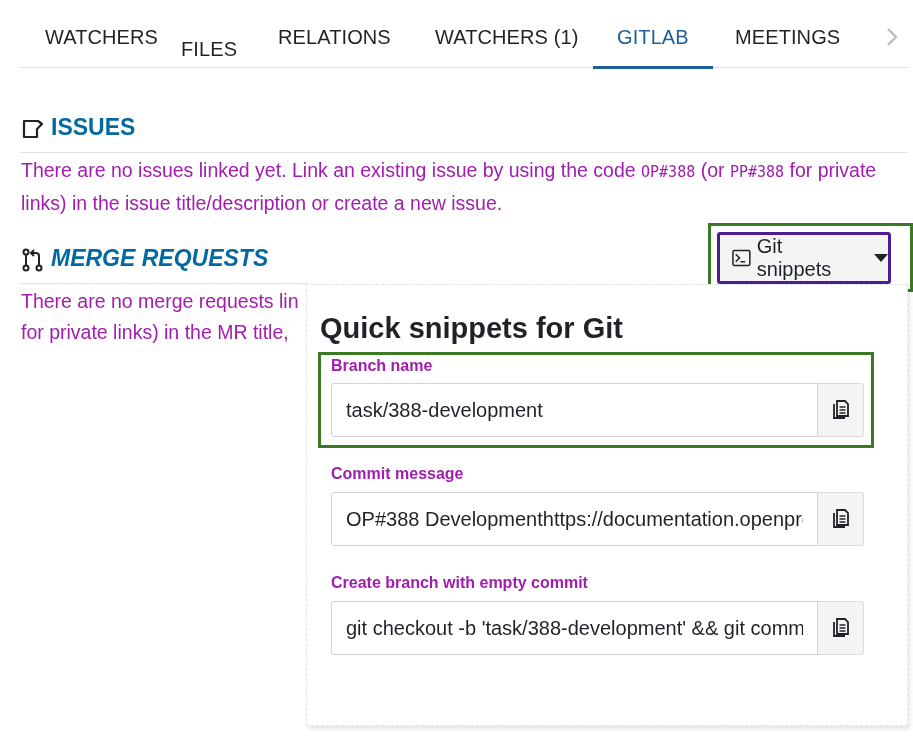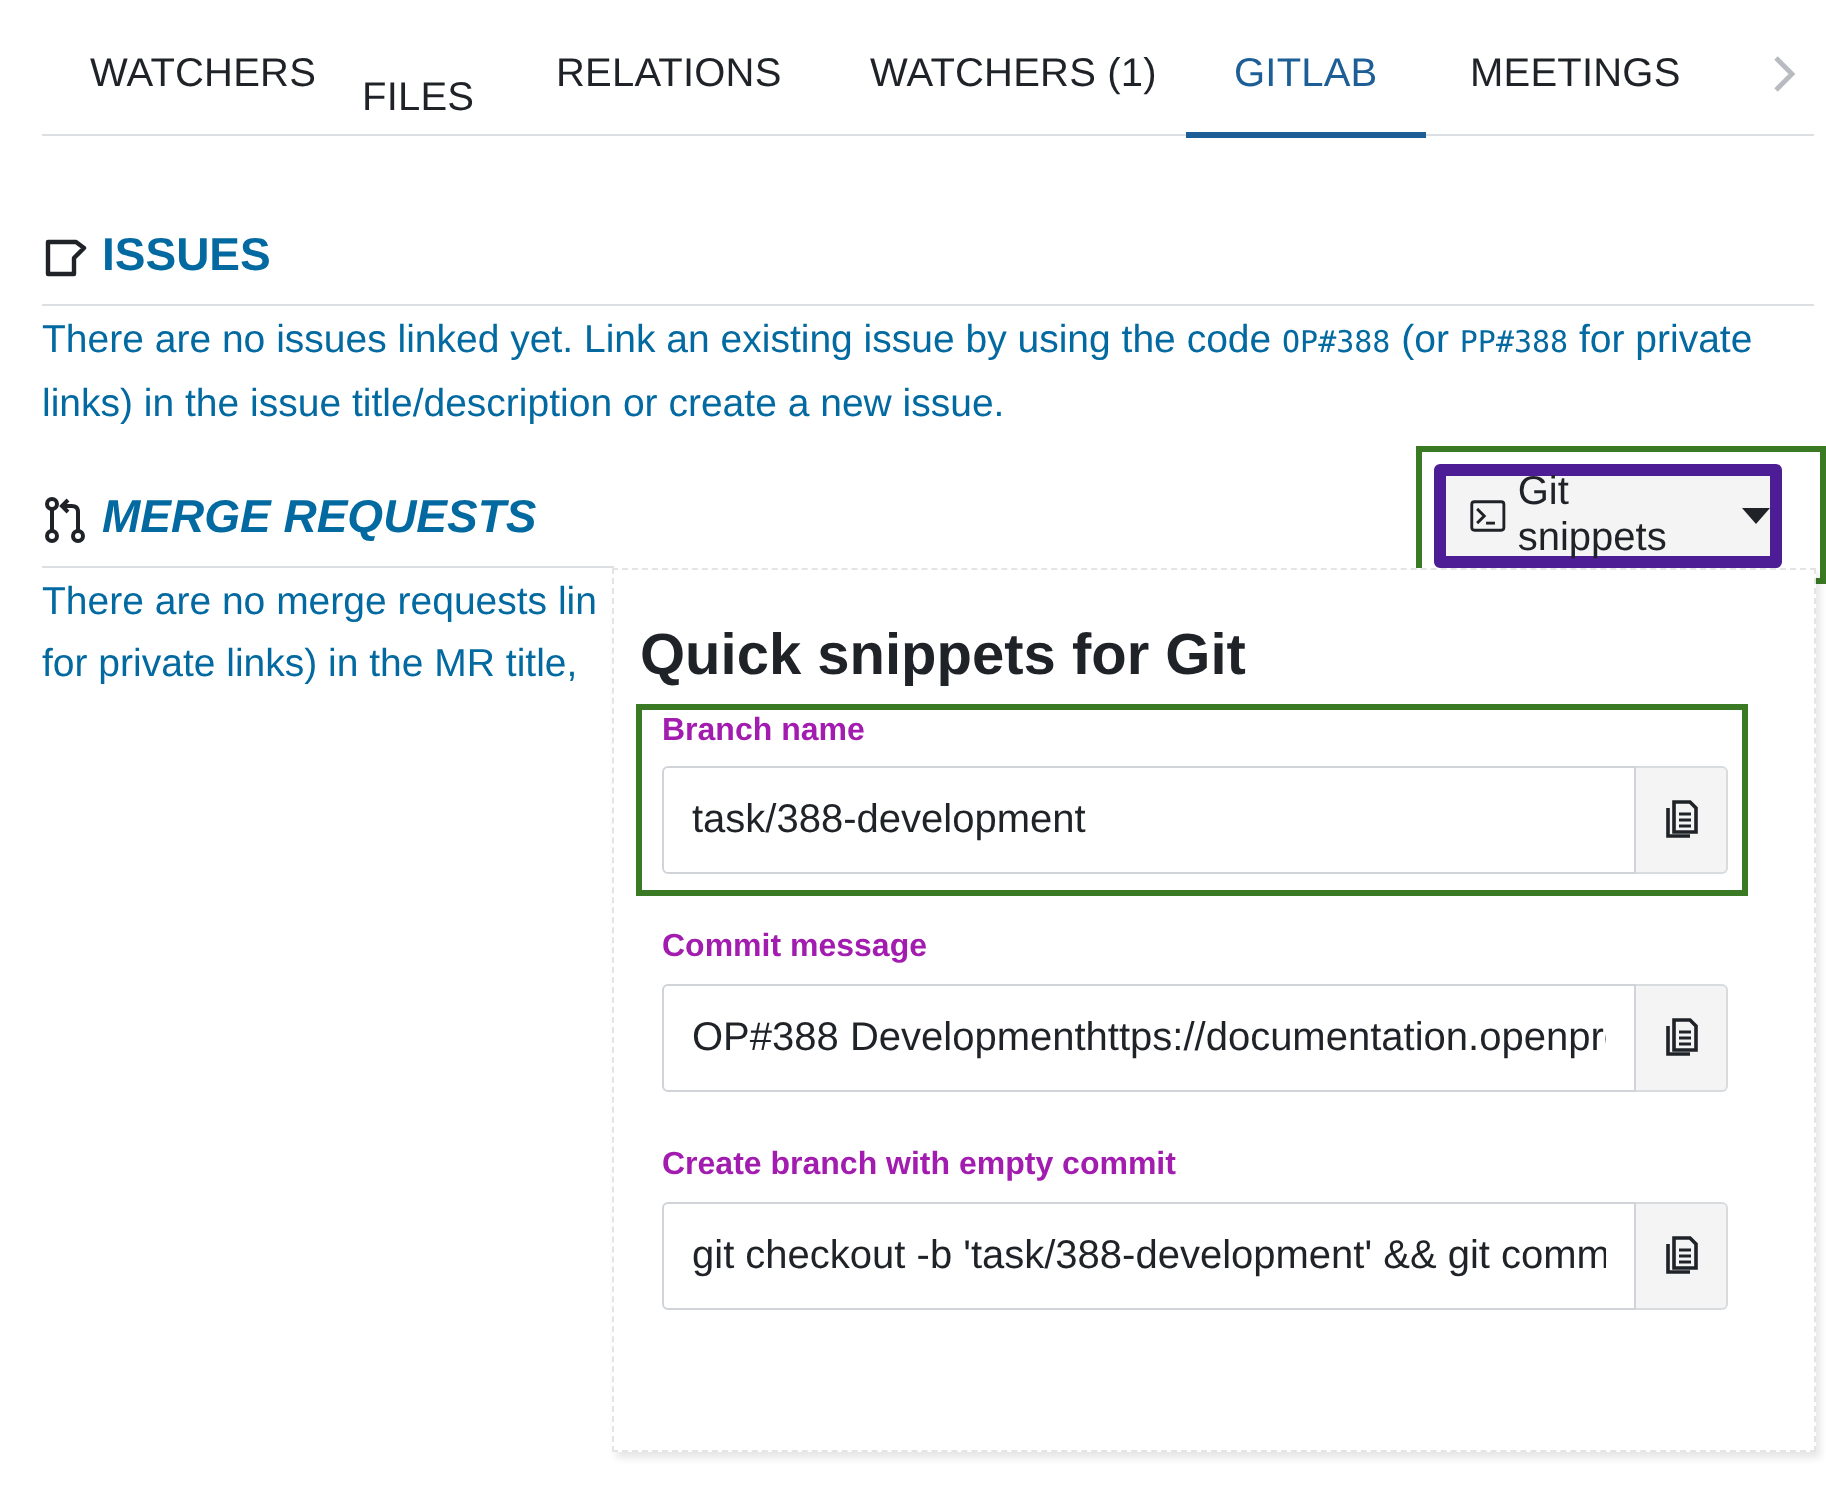--- a/index.html
+++ b/index.html
@@ -35,31 +35,31 @@
     
     .section-title {
       position: absolute; left: 21px; font-size: 23px; font-weight: bold;
       display: flex; align-items: flex-end; gap: 6px; color: #0369a1;
     }
     .section-rule {
       position: absolute; left: 21px; height: 1px; background: #dcdfe3;
     }
     .para {
       position: absolute; left: 21px; font-size: 19.5px; line-height: 31px;
-      color: #0369a1;
+      color: #a21caf;
     }
     .code { font-family: "DejaVu Sans Mono", monospace; font-size: 15px; }
 
     
     .highlight {
       position: absolute; border: 3px solid #3b7a24; pointer-events: none;
     }
     .git-btn {
       position: absolute; left: 717px; top: 232px; width: 174px; height: 52px;
-      background: #f4f4f4; border: 6px solid #4c1d95; border-radius: 3px;
+      background: #f4f4f4; border: 3px solid #4c1d95; border-radius: 3px;
       display: flex; align-items: center; padding-left: 12px; gap: 6px;
       font-size: 20px; color: #1f2328; cursor: pointer;
     }
     .caret {
       width: 0; height: 0; margin-left: 12px;
       border-left: 7px solid transparent; border-right: 7px solid transparent;
       border-top: 8px solid #1f2328;
     }
 
     

